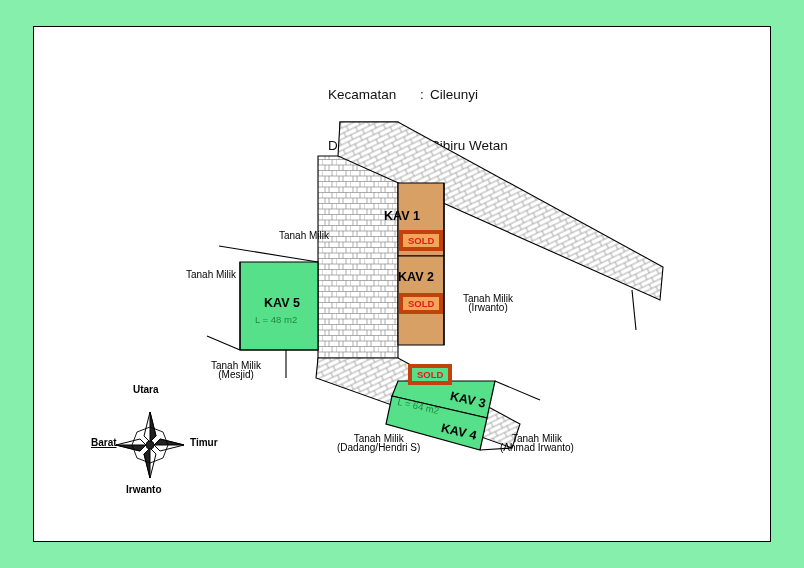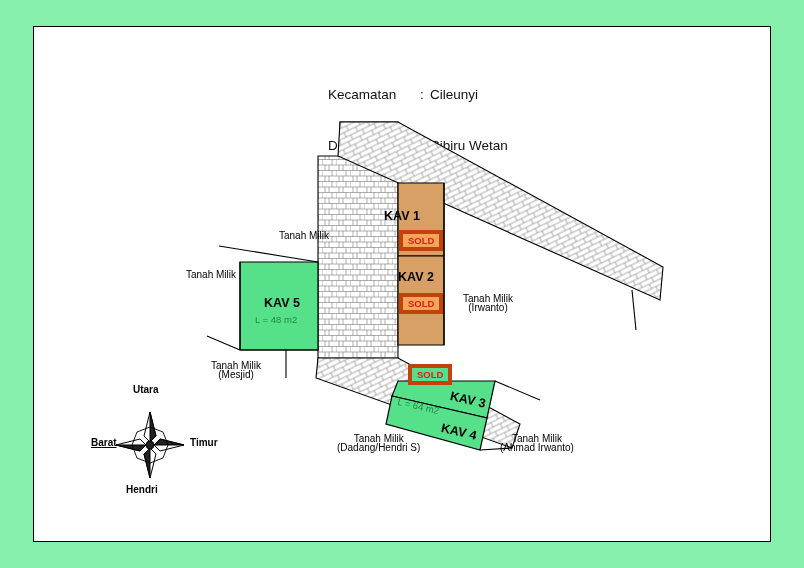--- a/index.html
+++ b/index.html
@@ -229,17 +229,17 @@
     <div>Tanah Milik</div>
     <div>(Dadang/Hendri S)</div>
   </div>
 
   <div class="tiny" style="left:500px; top:434px;">
     <div>Tanah Milik</div>
     <div>(Ahmad Irwanto)</div>
   </div>
 
   <div class="compass-lbl" style="left:133px; top:384px;">Utara</div>
-  <div class="compass-lbl" style="left:126px; top:484px;">Hendri</div>
+  <div class="compass-lbl" style="left:126px; top:484px;">Irwanto</div>
   <div class="compass-lbl" style="left:190px; top:437px;">Timur</div>
   <div class="compass-lbl" style="left:91px; top:437px;text-decoration:underline;">Barat</div>
 
 </div>
 
 </body></html>

